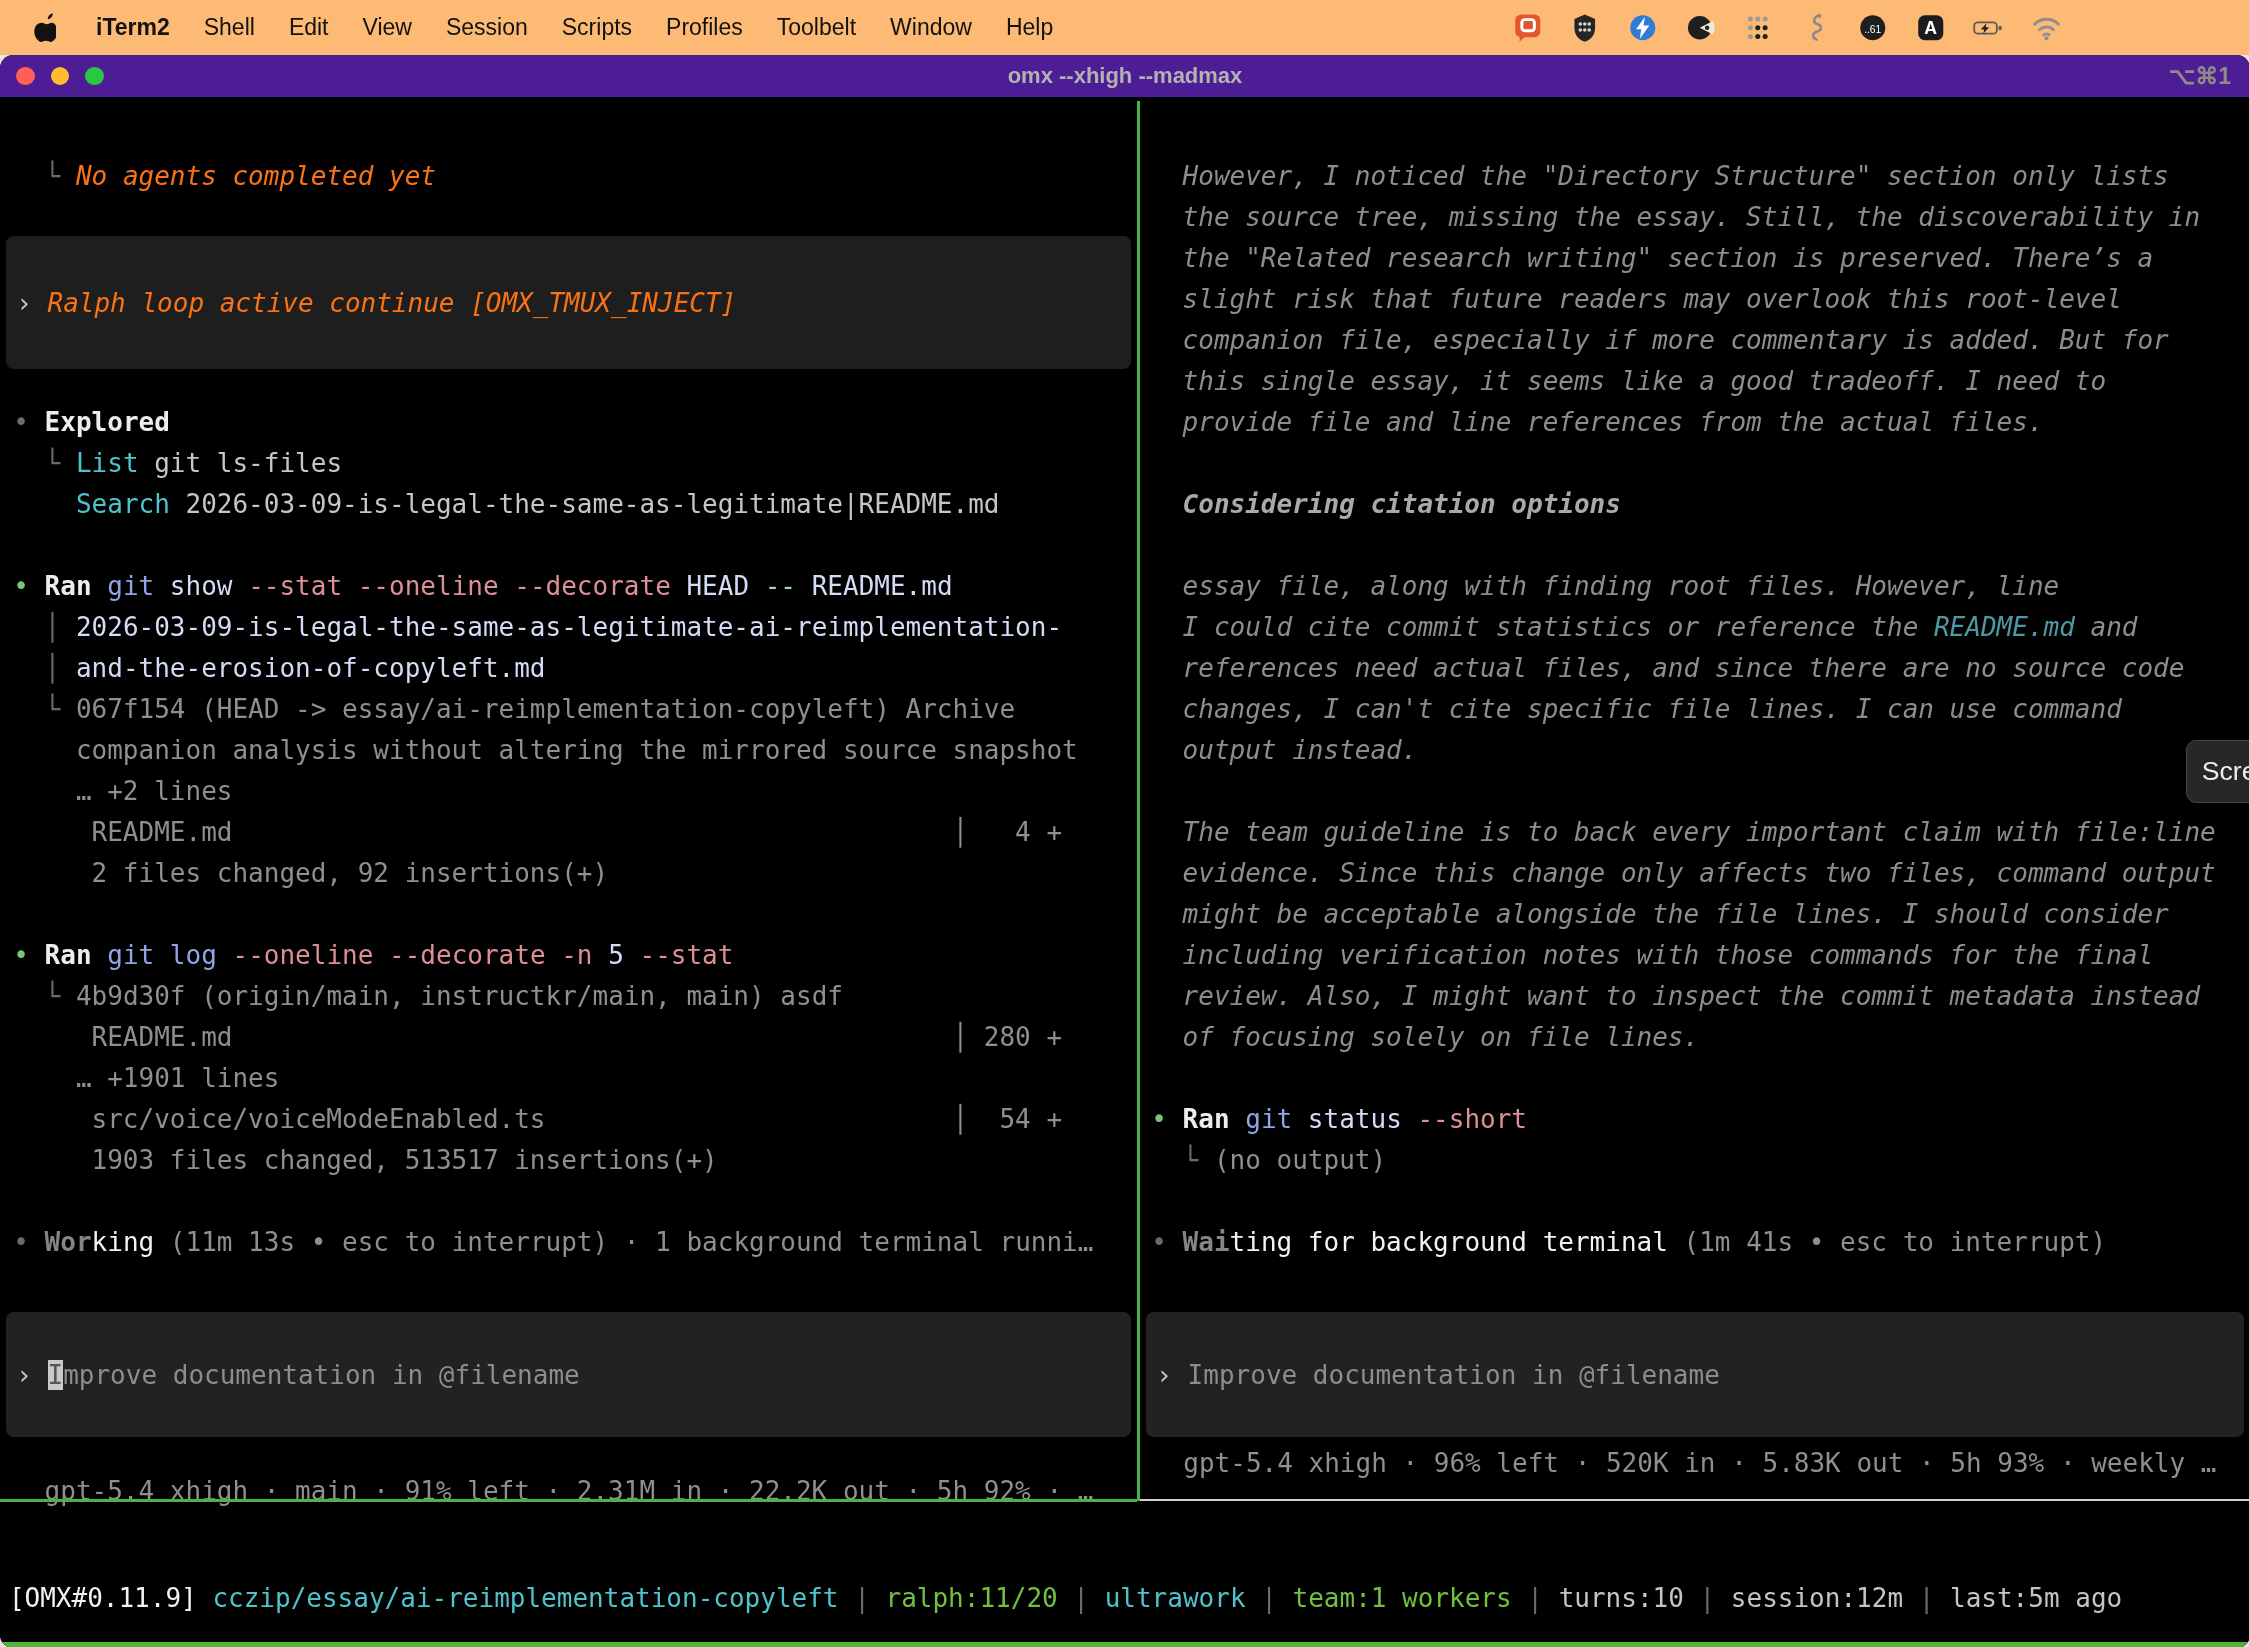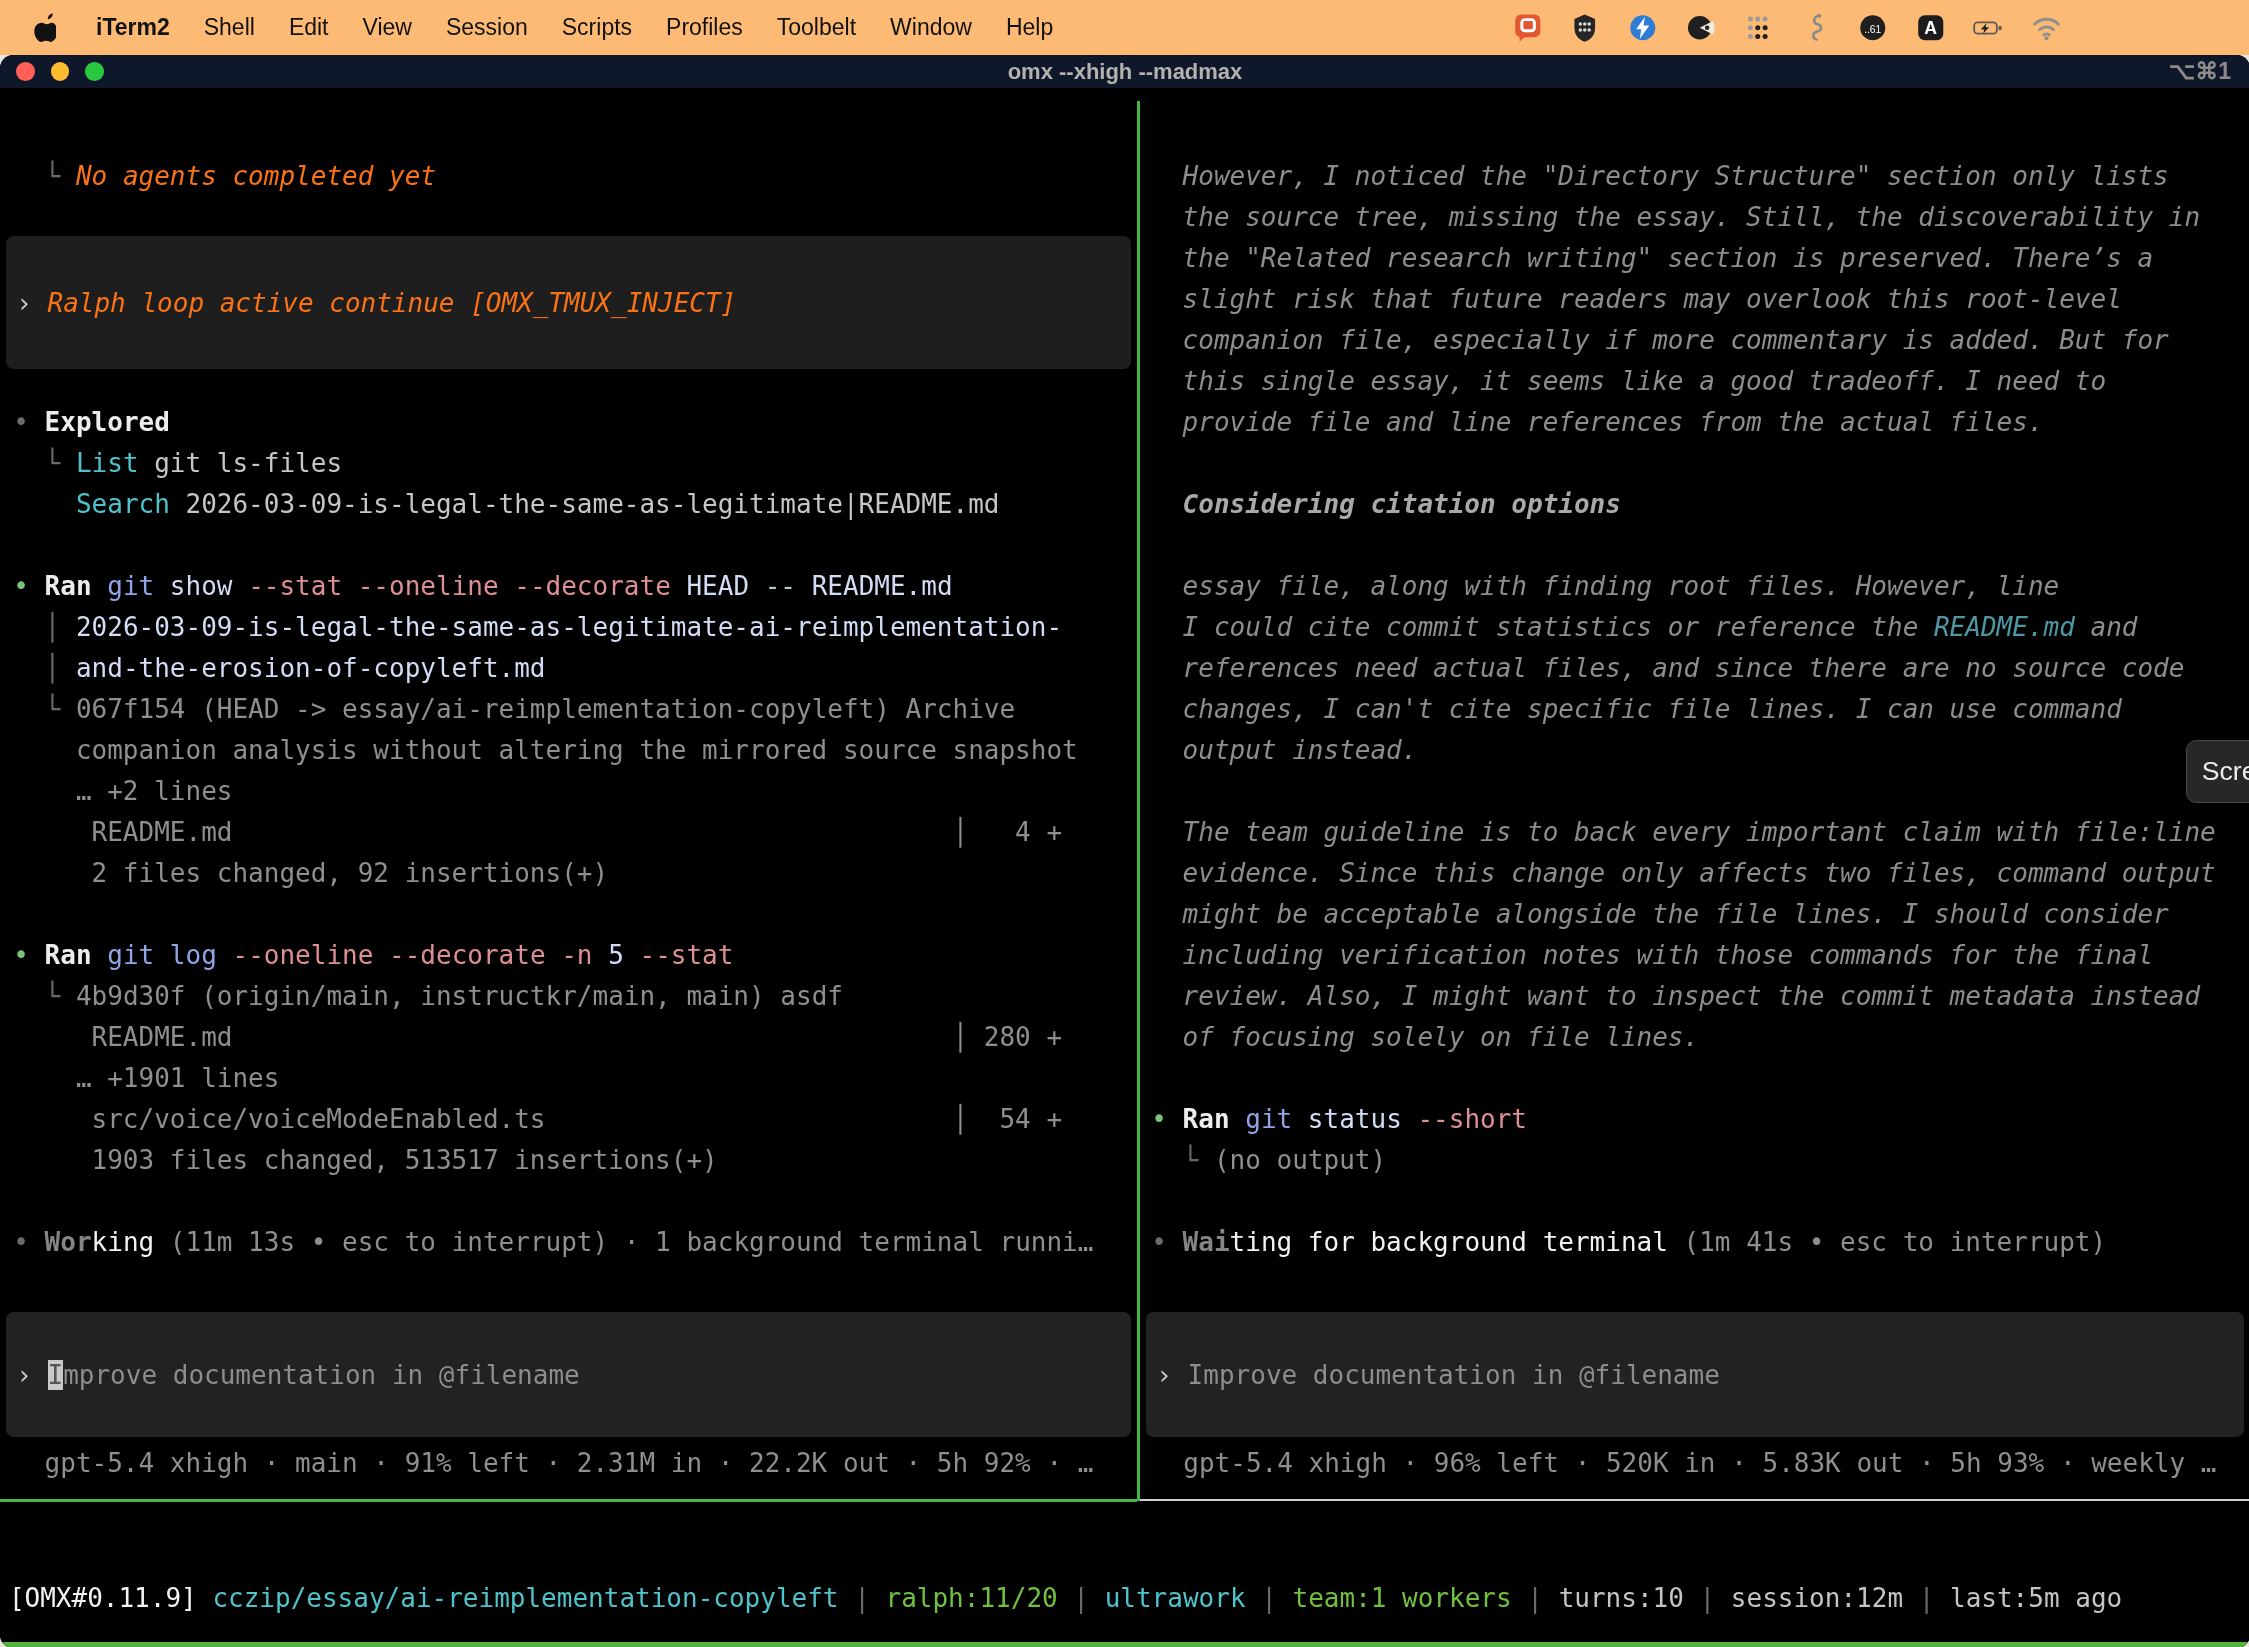--- a/index.html
+++ b/index.html
@@ -11,21 +11,21 @@
     background:#fdba74; display:flex; align-items:center; font-size:23px; color:#121212; }
   .menubar-left { display:flex; align-items:center; gap:34px; padding-left:31px; }
   .menu-item { white-space:nowrap; }
   .menu-item.app { font-weight:bold; }
   .menubar-right { margin-left:auto; display:flex; align-items:center; gap:26.6px; padding-right:188px; }
   .mb-icon { width:31px; height:31px; display:flex; align-items:center; }
 
   
   .window { position:absolute; top:55px; left:0; width:2250px; height:1593px;
     background:#000; border-radius:13.3px; overflow:hidden; }
-  .titlebar { position:absolute; top:0; left:0; width:100%; height:33px; background:#0f172a;
+  .titlebar { position:absolute; top:0; left:0; width:100%; height:42px; background:#4c1d95;
     display:flex; align-items:center; }
   .traffic { display:flex; gap:16px; padding-left:16px; }
   .tl { width:18.5px; height:18.5px; border-radius:50%; }
   .tl.red{ background:#ff5f57; } .tl.yellow{ background:#febc2e; } .tl.green{ background:#28c840; }
   .win-title { position:absolute; left:0; right:0; text-align:center; color:#b4b2af;
     font-size:22px; font-weight:bold; pointer-events:none; }
   .win-shortcut { position:absolute; right:19px; color:#8d8b88; font-size:23px; font-weight:bold; }
 
   
   .term { position:absolute; top:46px; left:0; width:2250px; height:1547px; background:#000;
@@ -40,21 +40,21 @@
   .sep-left  { position:absolute; left:0; top:1398px; width:1137px; height:3px; background:#46b446; }
   .sep-right { position:absolute; left:1140px; top:1398px; width:1110px; height:2.2px; background:#cfcfcf; }
 
   .inject-box { position:absolute; left:5.9px; top:135px; width:1125px; height:133px;
     background:#1e1e1e; border-radius:7.4px; display:flex; align-items:center; padding-left:10.3px; }
   .prompt-box { position:absolute; top:1211px; height:125px; background:#222222;
     border-radius:7.4px; display:flex; align-items:center; padding-left:10.3px; }
   .prompt-box.pl { left:5.9px;    width:1125px; }
   .prompt-box.pr { left:1146px; width:1098px; }
   .status-row { position:absolute; top:1342px; height:41px; line-height:41px; }
-  .status-row.sl { left:13.3px; } .status-row.sr { left:1152px; }
+  .status-row.sl { left:13.3px;margin-top:28px; } .status-row.sr { left:1152px; }
 
   .omx-line { position:absolute; left:8.9px; top:1477px; height:41px; line-height:41px; }
 
   .tmuxbar { position:absolute; left:0; top:1541px; width:2250px; height:43px; background:#52b43d;
     color:#1d2b14; display:flex; align-items:center; justify-content:space-between;
     font-family:"DejaVu Sans Mono","Liberation Mono",monospace; font-size:26px; }
 
   .screen-overlay { position:absolute; left:2186px; top:639px; width:96px; height:63px;
     background:#272727; border:1.5px solid #484848; border-radius:10.3px; color:#ececec;
     font-family:"Liberation Sans",sans-serif; font-size:26.6px; display:flex; align-items:center;

